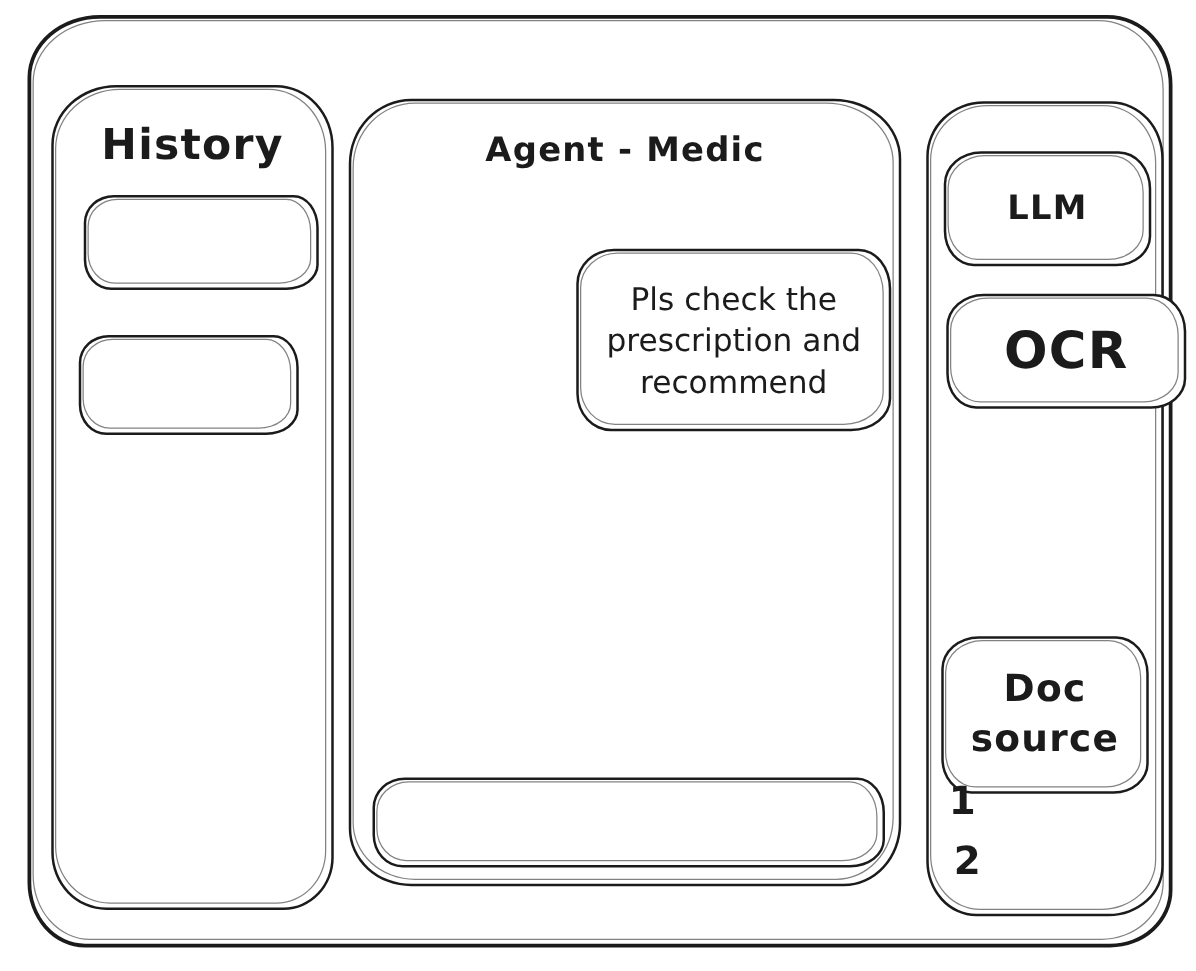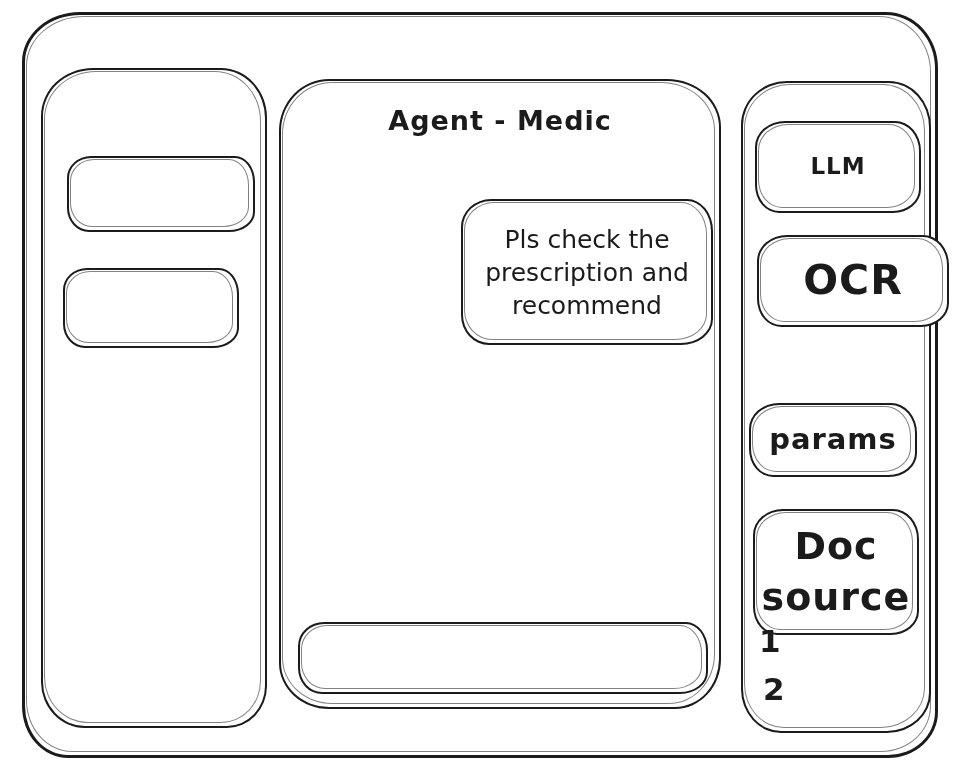--- a/index.html
+++ b/index.html
@@ -83,60 +83,60 @@
     font-family:"DejaVu Sans", sans-serif; font-size:24px; color:var(--ink);
   }
 
   
   .tools{
     left:716px; top:66px; width:190px; height:652px;
     border-radius:46px 42px 44px 40px / 44px 46px 40px 44px;
   }
   .tool-btn{
     display:flex; align-items:center; justify-content:center;
-    text-align:center; font-size:23px; font-weight:600; letter-spacing:1px;
+    text-align:center; font-size:27px; font-weight:600; letter-spacing:1px;
     border-radius:30px 26px 28px 24px / 26px 30px 24px 28px;
     border-width:2.5px; line-height:1.35; cursor:pointer;
   }
   .btn-llm   { left:12px; top:38px;  width:166px; height:92px; }
   .btn-ocr   { left:14px; top:152px; width:192px; height:92px; font-size:41px;}
   .btn-params{ left:6px;  top:320px; width:168px; height:74px; font-size:29px;}
-  .btn-doc   { left:10px; top:426px; width:166px; height:126px; font-size:38px;}
+  .btn-doc   { left:10px; top:426px; width:166px; height:126px; font-size:30px;}
   .doc-num{
     position:absolute; font-size:31px; font-weight:600;
   }
   .doc-num-1{ left:16px; top:540px; }
   .doc-num-2{ left:20px; top:588px; }
 </style>
 </head>
 <body>
 
 <div class="stage">
 
   <div class="sk window">
 
     <div class="sk sidebar">
+      <div class="sidebar-title">History</div>
       <div class="sk hist-item hist-1"></div>
       <div class="sk hist-item hist-2"></div>
     </div>
 
     <div class="sk chat">
       <div class="chat-title">Agent - Medic</div>
 
       <div class="sk bubble bubble-user">Pls check the prescription and recommend</div>
 
 
       <div class="sk input-bar">
         <input type="text" placeholder="" value="" style="">
       </div>
     </div>
 
     <div class="sk tools">
       <div class="sk tool-btn btn-llm">LLM</div>
       <div class="sk tool-btn btn-ocr">OCR</div>
-      <div class="sk tool-btn btn-params">params</div>
       <div class="sk tool-btn btn-doc">Doc source</div>
       <div class="doc-num doc-num-1">1</div>
       <div class="doc-num doc-num-2">2</div>
     </div>
 
   </div>
 </div>
 
 </body></html>

